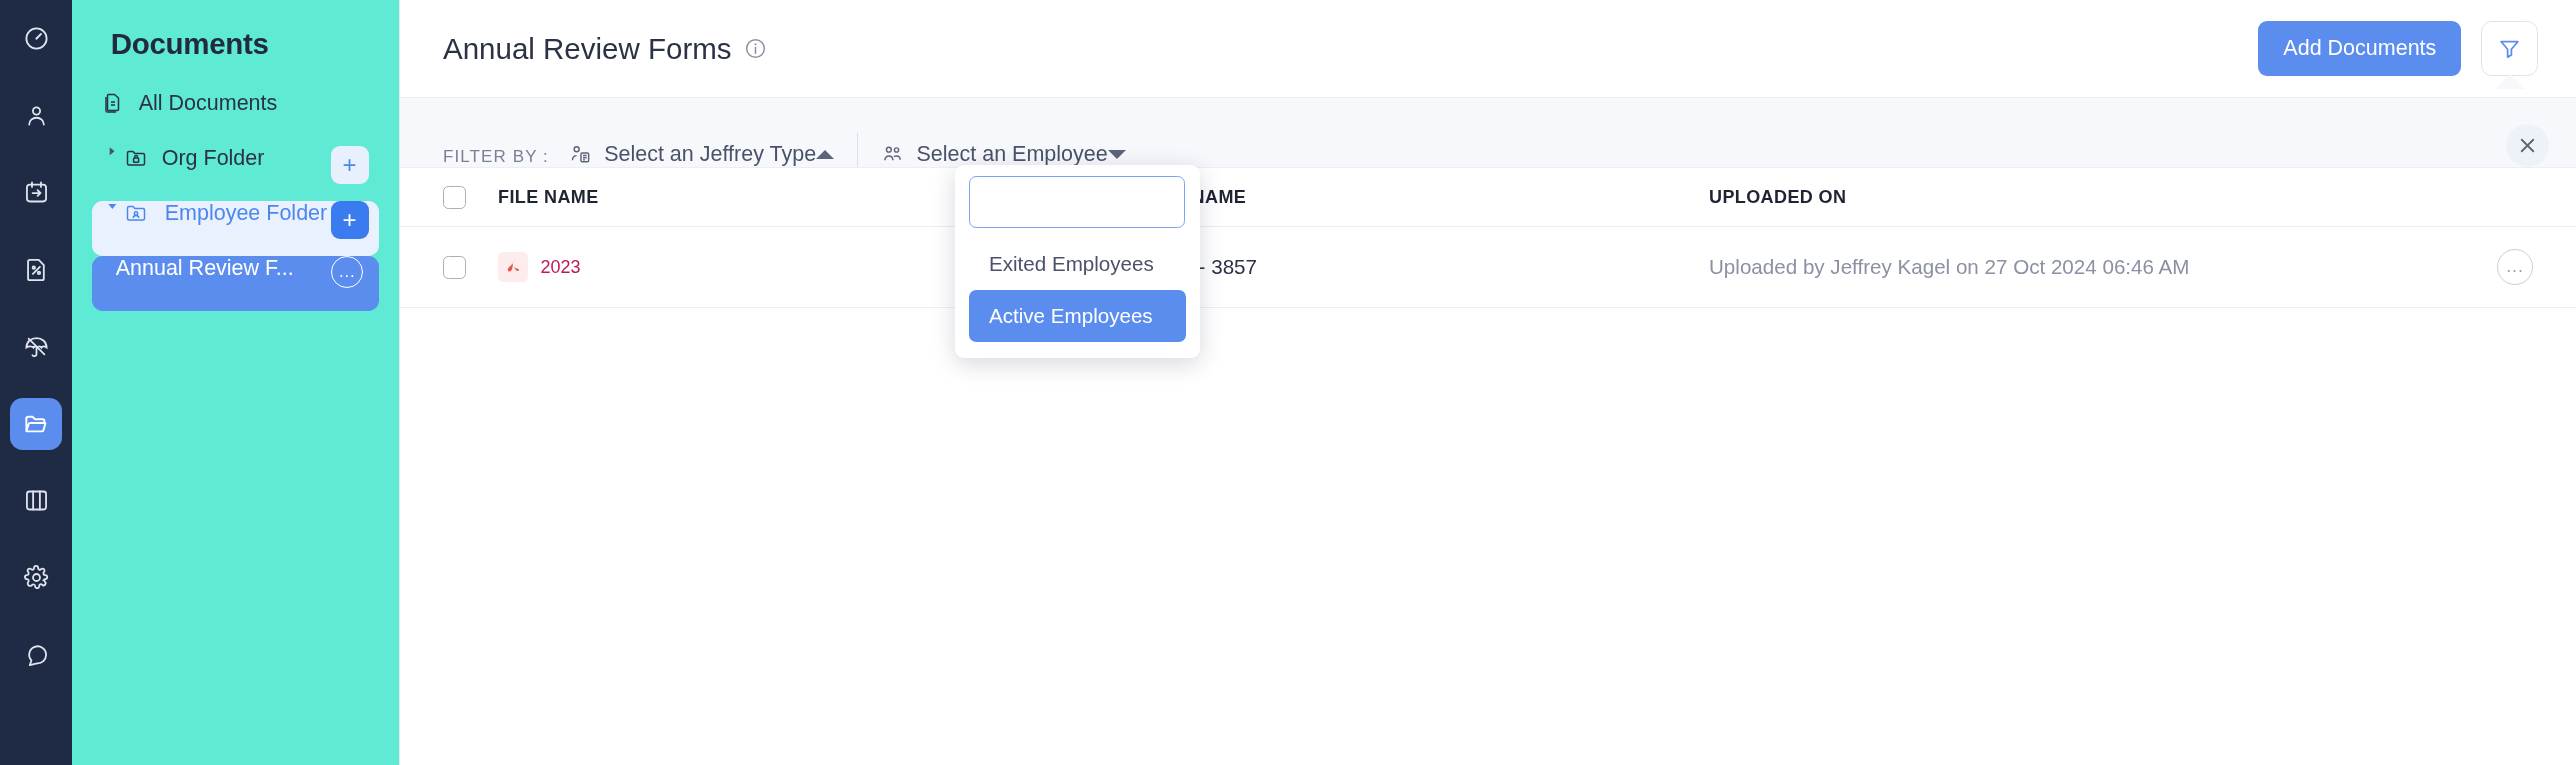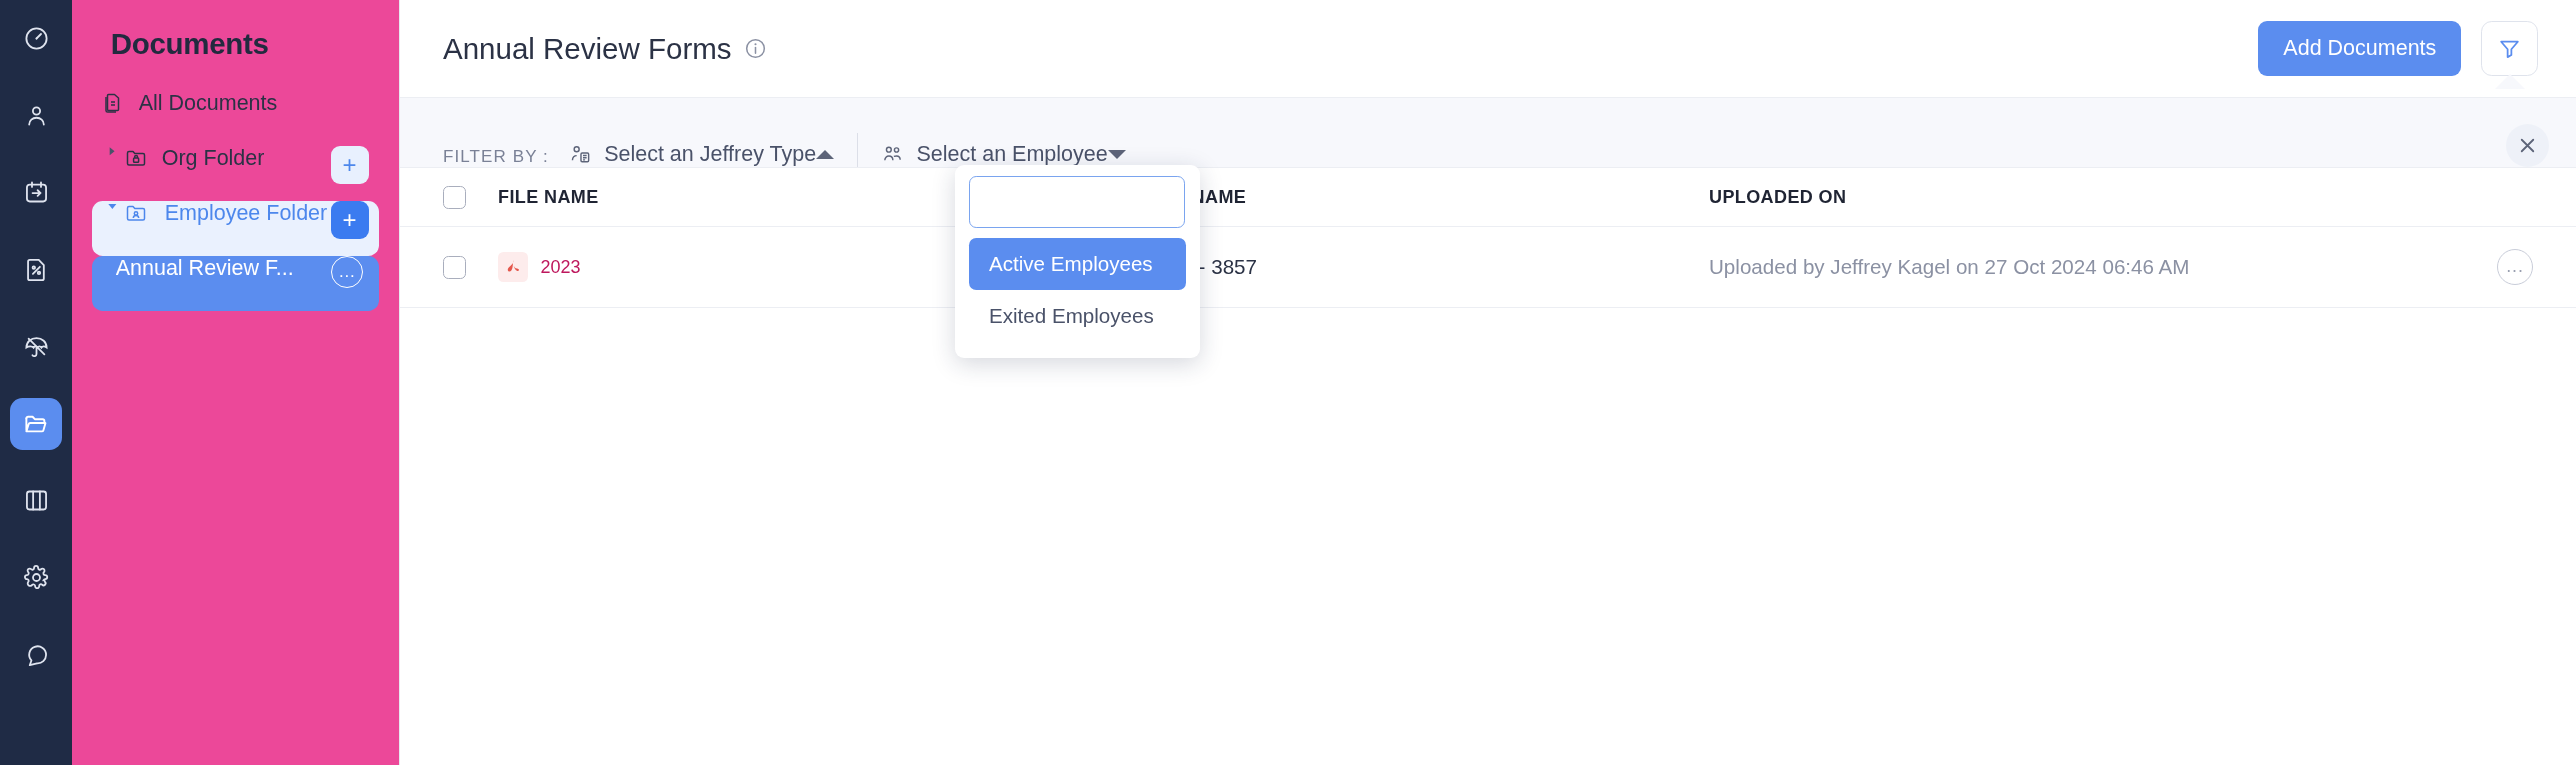--- a/index.html
+++ b/index.html
@@ -20,21 +20,21 @@
   .rail-item {
     width: 52px; height: 52px; margin-bottom: 25px;
     display: flex; align-items: center; justify-content: center;
     border-radius: 12.5px; cursor: pointer;
   }
   .rail-item.active { background: #5b8def; }
   .rail-item svg { width: 27px; height: 27px; display: block; }
 
   
   .sidebar {
-    width: 328px; flex: 0 0 328px; height: 766px; background: #ec4899;
+    width: 328px; flex: 0 0 328px; height: 766px; background: #5eead4;
     border-right: 0.9px solid #e6e8ef; padding: 0 19.7px;
   }
   .sidebar-title {
     font-size: 29.5px; font-weight: bold; color: #222a3f;
     padding: 27px 0 0 19px; letter-spacing: -0.3px;
   }
   .tree { margin-top: 30px; }
   .tree-row {
     display: flex; align-items: flex-start; height: 55px;
     border-radius: 10.7px; padding: 0 12.5px 0 9px; cursor: pointer;
@@ -373,19 +373,19 @@
           <span class="file-link">2023</span>
         </div>
         <div class="col-emp cell-text">Fiona Lewis - 3857</div>
         <div class="col-up cell-muted">Uploaded by Jeffrey Kagel on 27 Oct 2024 06:46 AM</div>
         <div class="row-dots">...</div>
       </div>
     </div>
 
     <div class="dropdown">
       <input class="dropdown-search" type="text" placeholder="" style="">
+      <div class="dd-opt">Exited Employees</div>
       <div class="dd-opt sel">Active Employees</div>
-      <div class="dd-opt">Exited Employees</div>
     </div>
 
   </div>
 </div>
 
 
 </body></html>

